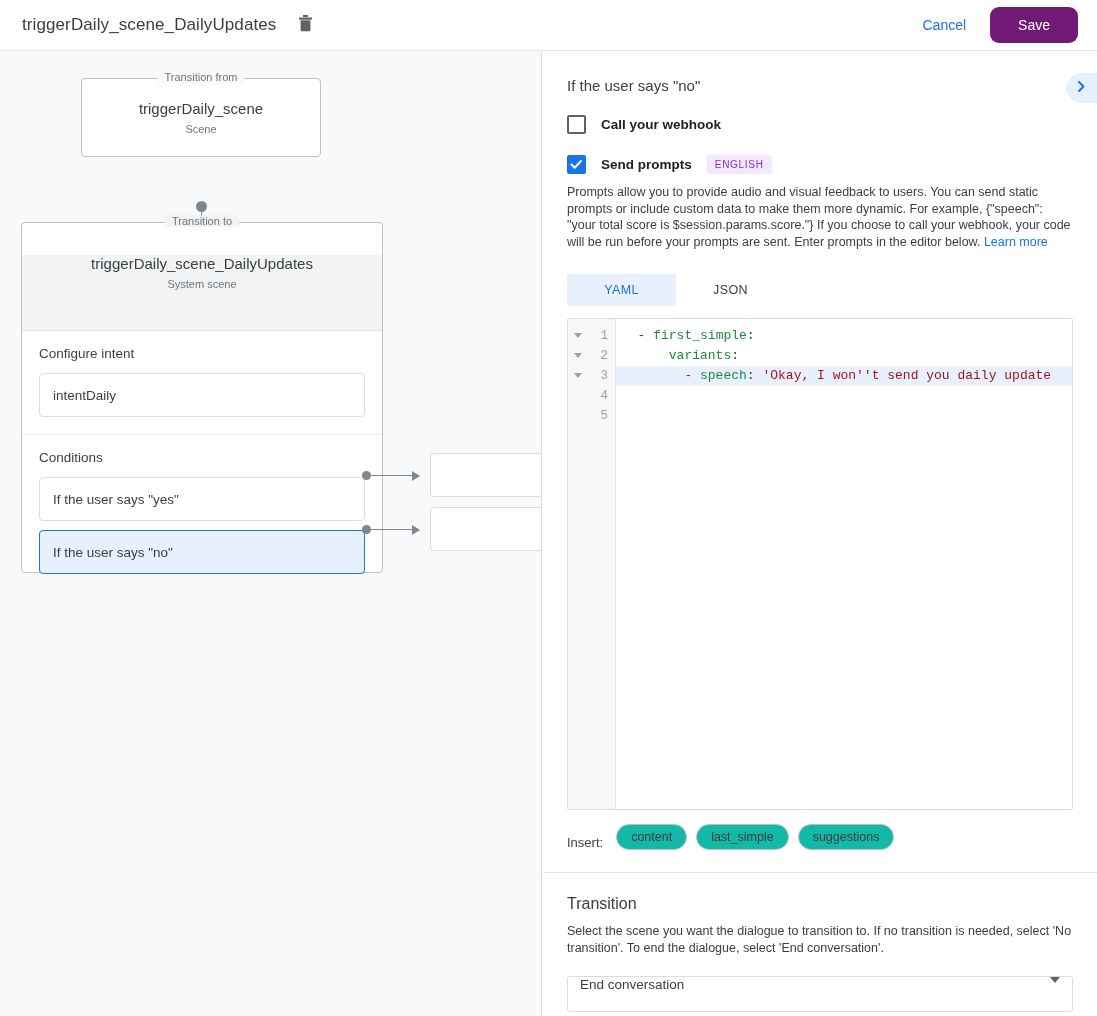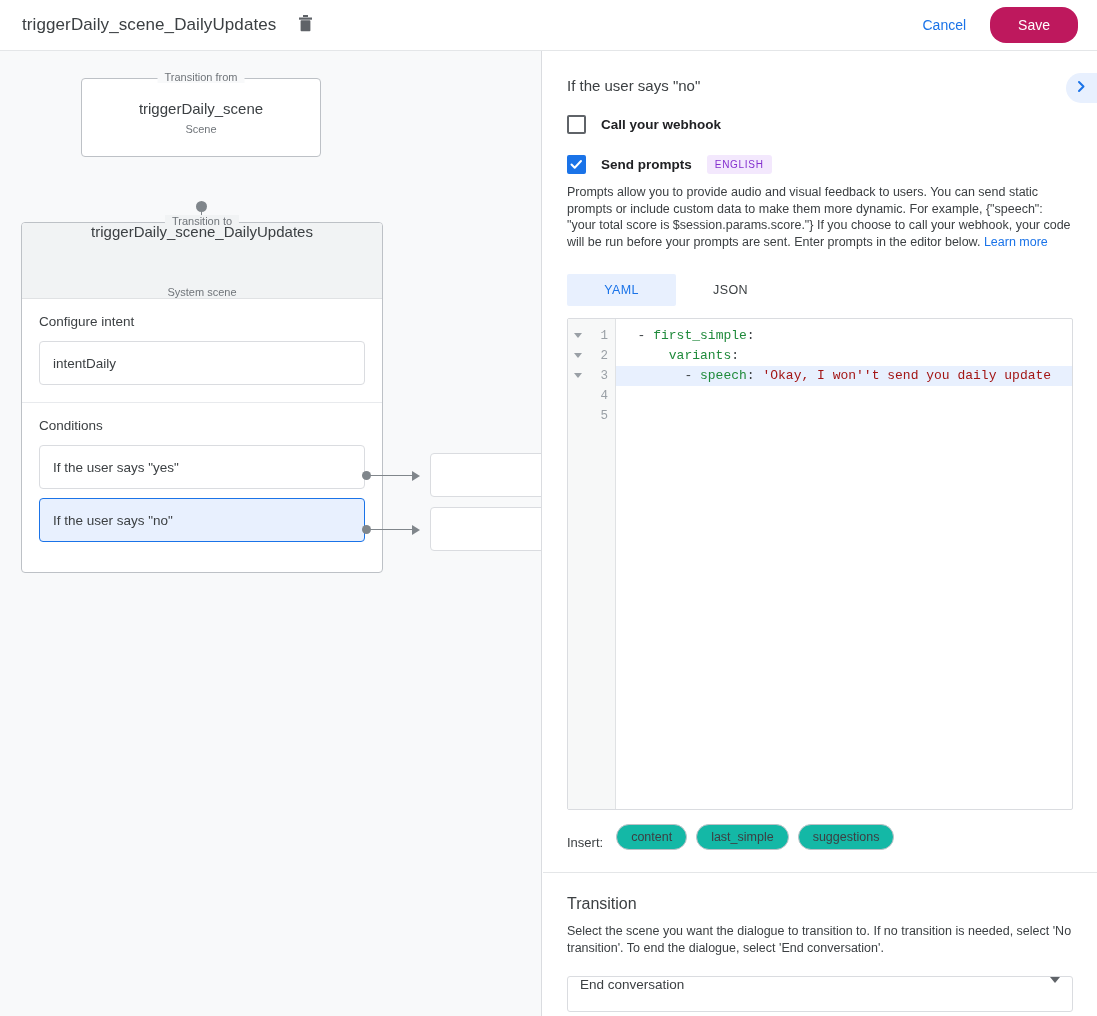--- a/index.html
+++ b/index.html
@@ -28,22 +28,22 @@
   }
   .topbar-right {
     margin-left: auto; display: flex; align-items: center; gap: 10px;
     margin-right: 19px;
   }
   .cancel-btn {
     background: none; border: none; color: #1a73e8; font-size: 14px;
     font-family: inherit; padding: 8px 14px; border-radius: 4px; cursor: pointer;
   }
   .save-btn {
-    background: #be185d; color: #fff; border: none; font-size: 14px;
-    font-family: inherit; padding: 10px 28px; border-radius: 16px; cursor: pointer;
+    background: #701a75; color: #fff; border: none; font-size: 14px;
+    font-family: inherit; padding: 10px 28px; border-radius: 9px; cursor: pointer;
     font-weight: 500;
   }
 
   
   .canvas {
     position: absolute; left: 0; top: 51px; width: 542px; height: 965px;
     background: #f8f9fa; border-right: 1px solid #dadce0; overflow: hidden;
   }
 
   .node-from {
@@ -74,21 +74,21 @@
     border-right: 5.5px solid transparent; border-top: 9px solid #80868b;
   }
 
   .node-to {
     position: absolute; left: 21px; top: 171px; width: 362px; height: 351px;
     background: #ffffff; border: 1px solid #bdc1c6; border-radius: 4px;
   }
   .node-to-head {
     height: 76px; background: #f1f3f4; border-radius: 3px 3px 0 0;
     border-bottom: 1px solid #e0e2e4;
-    display: flex; flex-direction: column; align-items: center; justify-content: space-between;
+    display: flex; flex-direction: column; align-items: center; justify-content: flex-start; margin-top: 32px;
   }
   .node-to-head .ttl { font-size: 15px; color: #3c4043; }
   .node-to-head .sub { font-size: 11px; color: #70757a; margin-top: 6px; }
 
   .section { padding: 15px 17px 17px 17px; border-bottom: 1px solid #e8eaed; }
   .section:last-child { border-bottom: none; }
   .section-title { font-size: 13.5px; color: #3c4043; margin-bottom: 12px; }
   .field-box {
     height: 44px; border: 1px solid #dadce0; border-radius: 4px; background: #fff;
     display: flex; align-items: center; padding: 0 13px;

